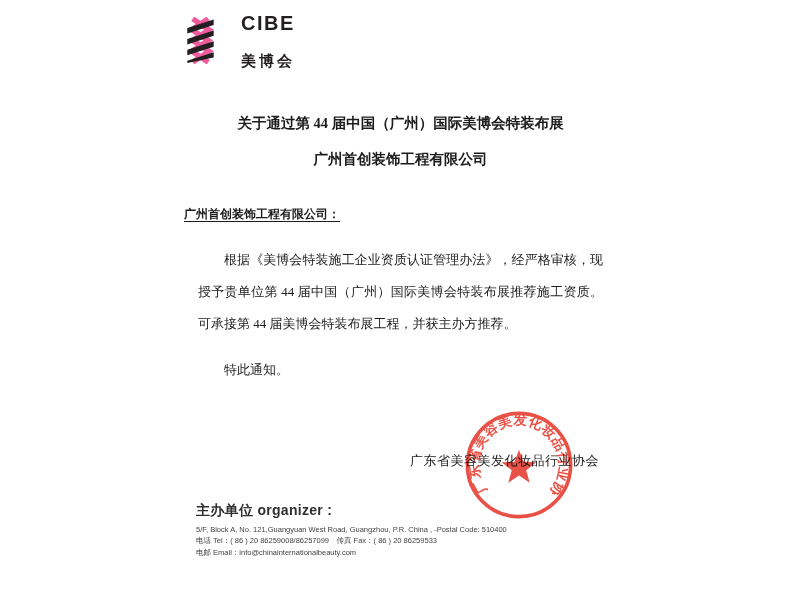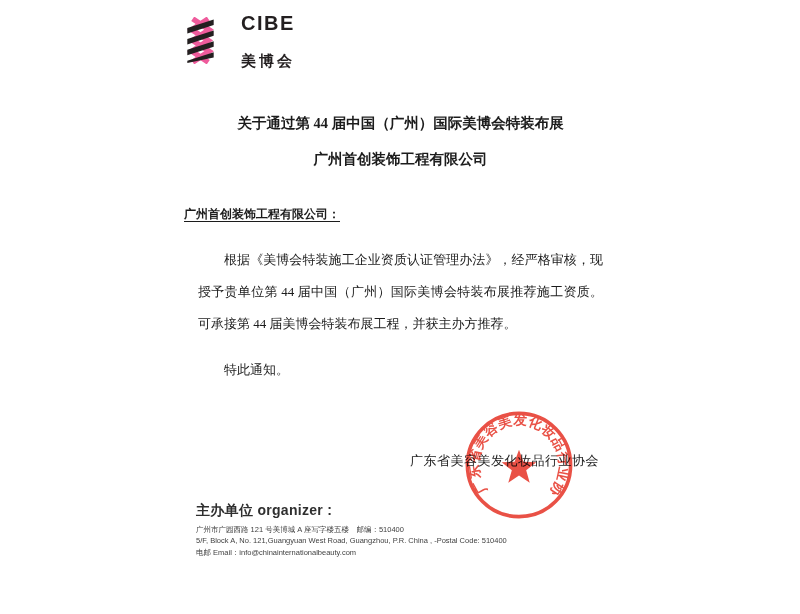--- a/index.html
+++ b/index.html
@@ -126,18 +126,18 @@
     <defs>
       <path id="seal-arc" d="M 54.4 110.7 A 40 40 0 1 1 115.6 110.7" fill="none"></path>
     </defs>
     <text fill="#e6392c" font-size="13.5" font-weight="bold" font-family="'Liberation Serif','DejaVu Serif',serif" letter-spacing="0.5">
       <textPath href="#seal-arc" startOffset="1">广东省美容美发化妆品行业协会</textPath>
     </text>
   </svg>
 
   <div class="footer">
     <div class="footer-label">主办单位 organizer :</div>
-    <div class="footer-line">广州市广园西路 121 号美博城 A 座写字楼五楼　邮编：510400</div>
     <div class="footer-line">5/F, Block A, No. 121,Guangyuan West Road, Guangzhou, P.R. China , -Postal Code: 510400</div>
+    <div class="footer-line">电话 Tel：( 86 ) 20 86259008/86257099　传真 Fax：( 86 ) 20 86259533</div>
     <div class="footer-line">电邮 Email：info@chinainternationalbeauty.com</div>
   </div>
 
 </div>
 
 </body></html>

